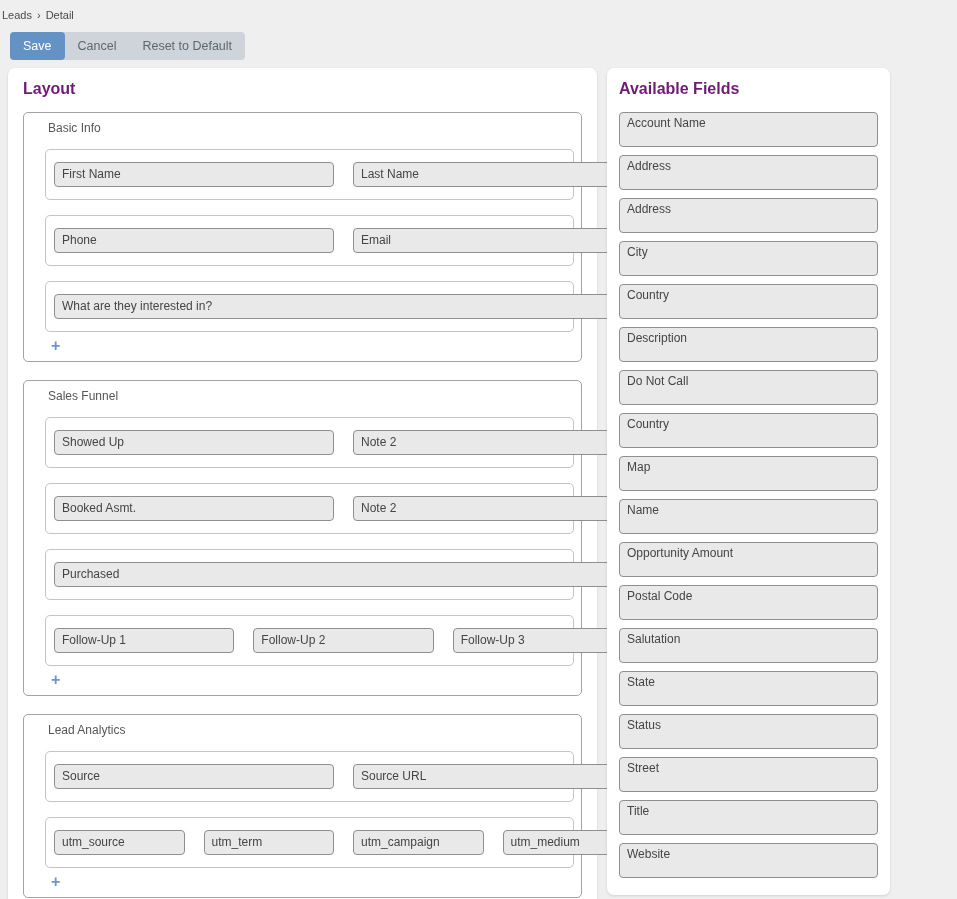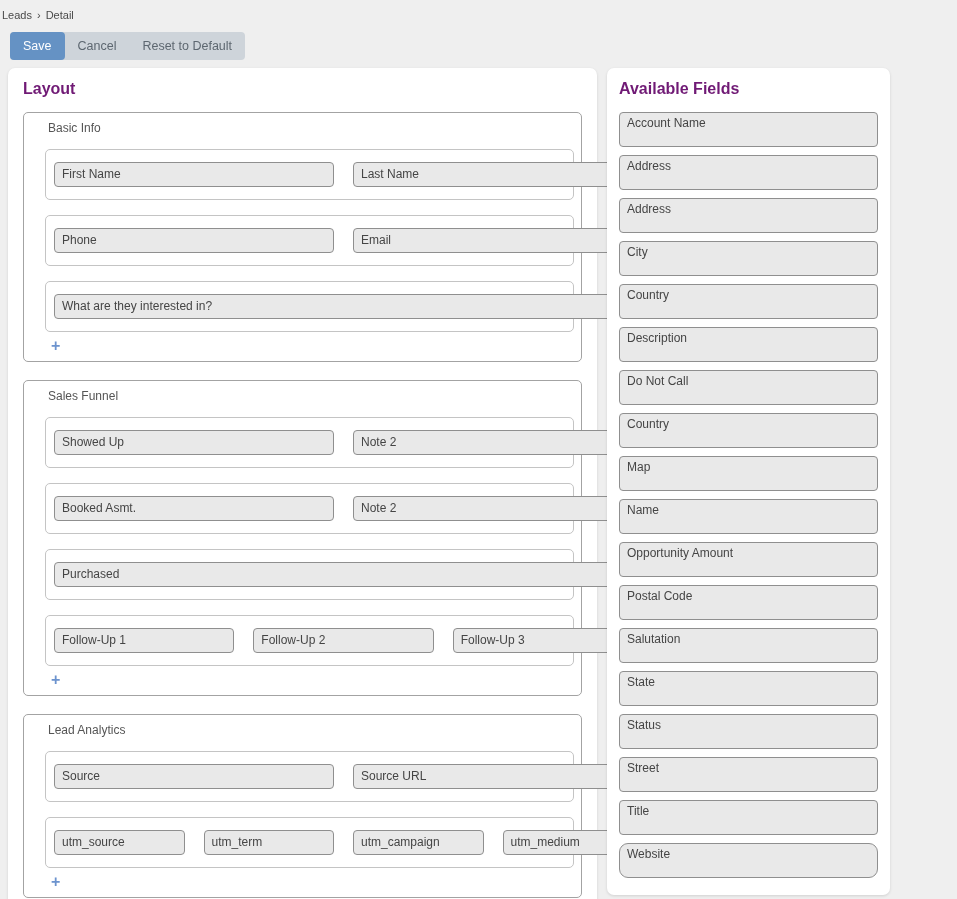--- a/index.html
+++ b/index.html
@@ -80,21 +80,21 @@
   }
   
   .avail-item {
     background: #e9e9e9;
     border: 1px solid #8f8f8f; border-radius: 4px;
     padding: 4px 7px; height: 35px;
     font-size: 12px; line-height: 13px; color: #454545;
     margin-bottom: 8px; white-space: nowrap; overflow: hidden;
     cursor: grab;
   }
-  .avail-item:last-child { margin-bottom: 0; border-radius: 9px; }
+  .avail-item:last-child { margin-bottom: 0; }
 </style>
 </head>
 <body>
 
 
 
 <div class="breadcrumb">
   <span>Leads</span><span class="sep">›</span><span>Detail</span>
 </div>
 

